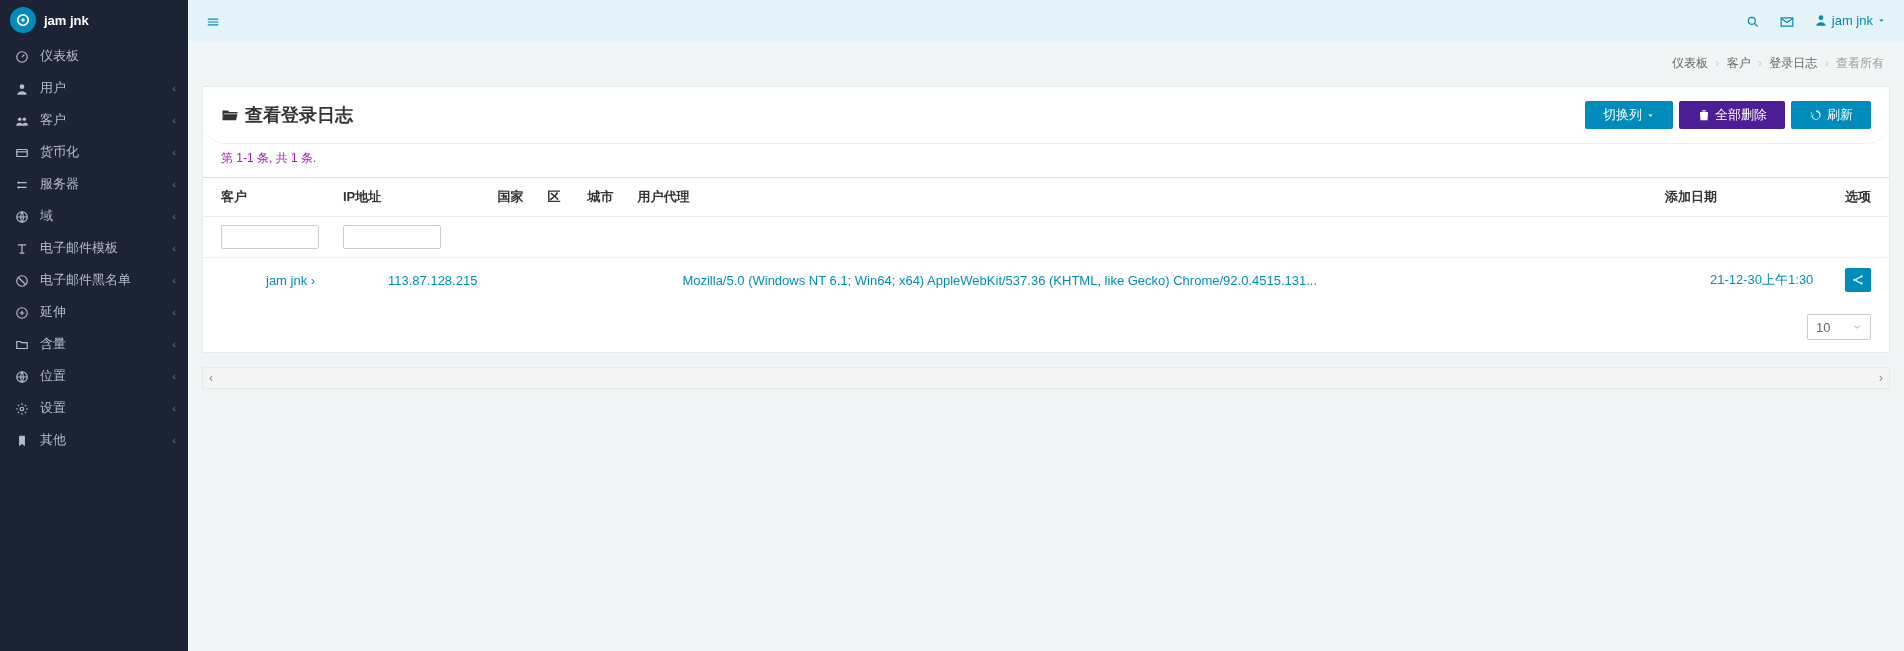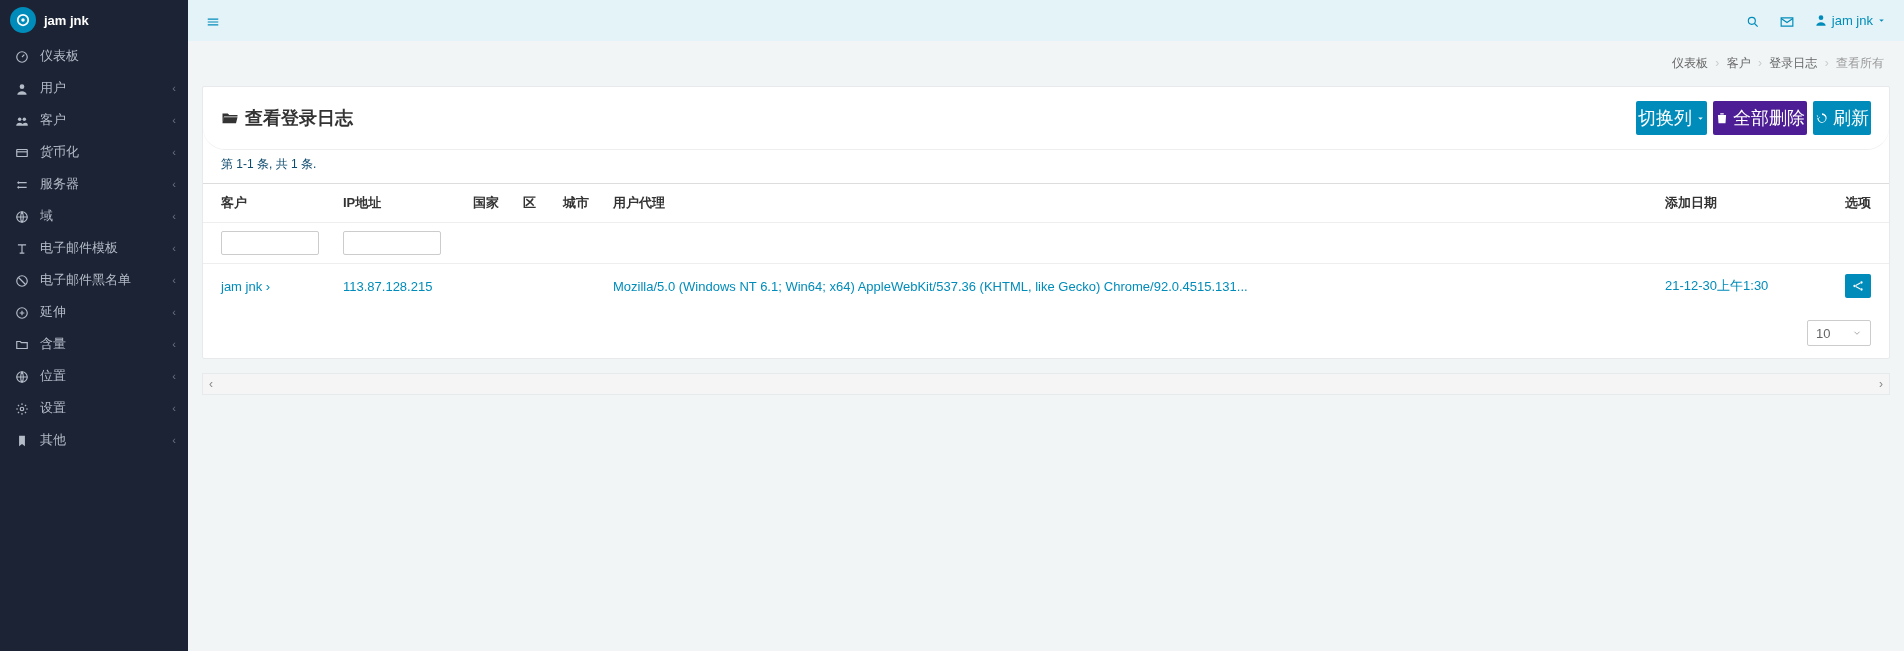--- a/index.html
+++ b/index.html
@@ -24,32 +24,32 @@
 
   .breadcrumb { padding:14px 20px; text-align:right; font-size:12px; color:#999;margin-left:29px; }
   .breadcrumb span.link { color:#666; cursor:pointer; }
   .breadcrumb .sep { margin:0 4px; color:#ccc; }
 
   .panel { margin:0 14px 14px; background:#fff; border:1px solid #e7eaec; border-radius:2px; }
   .panel-header { display:flex; align-items:center; padding:14px 18px; border-bottom:1px solid #eee;border-radius:22px; }
   .panel-header h2 { font-size:18px; font-weight:600; color:#333; display:flex; align-items:center; gap:6px; }
   .panel-header .actions { margin-left:auto; display:flex; gap:6px; }
 
-  .btn { padding:5px 2px; font-size:18px; border-radius:2px; color:#fff; border:none; cursor:pointer; display:flex; align-items:center; gap:4px; }
+  .btn { padding:5px 18px; font-size:13px; border-radius:2px; color:#fff; border:none; cursor:pointer; display:flex; align-items:center; gap:4px; }
   .btn-teal { background:#008cba; }
   .btn-red  { background:#4c1d95; }
 
-  .summary { padding:6px 18px 10px; font-size:12px; color:#0c4a6e; }
+  .summary { padding:6px 18px 10px; font-size:12px; color:#a21caf; }
 
   table.grid { width:100%; border-collapse:collapse; }
   table.grid th, table.grid td { text-align:left; padding:10px 10px; font-size:13px; border-top:1px solid #eee; vertical-align:middle; }
   table.grid thead th { font-weight:700; color:#333; border-top:1px solid #ddd; }
   table.grid tr.filters td { padding:8px 10px; }
   .filter-input { width:98px; height:24px; border:1px solid #ccc; border-radius:2px; padding:2px 4px; }
-  .cell-link { color:#008cba; }
+  .cell-link { color:#008cba;margin-left:45px; }
 
   .row-action-btn { background:#008cba; color:#fff; border:none; width:26px; height:24px; border-radius:2px; cursor:pointer; display:flex; align-items:center; justify-content:center; }
 
   .table-footer { display:flex; justify-content:flex-end; padding:12px 18px; }
   .page-size { width:64px; height:26px; border:1px solid #ccc; border-radius:2px; display:flex; align-items:center; justify-content:space-between; padding:0 8px; color:#666; cursor:pointer; background:#fff; }
 
   .hscroll { margin:0 14px 14px; height:22px; background:#f5f5f5; border:1px solid #e7eaec; display:flex; justify-content:space-between; align-items:center; color:#888; font-size:12px; }
 
   
   .svg { width:14px; height:14px; display:inline-block; vertical-align:middle; fill:currentColor; }

